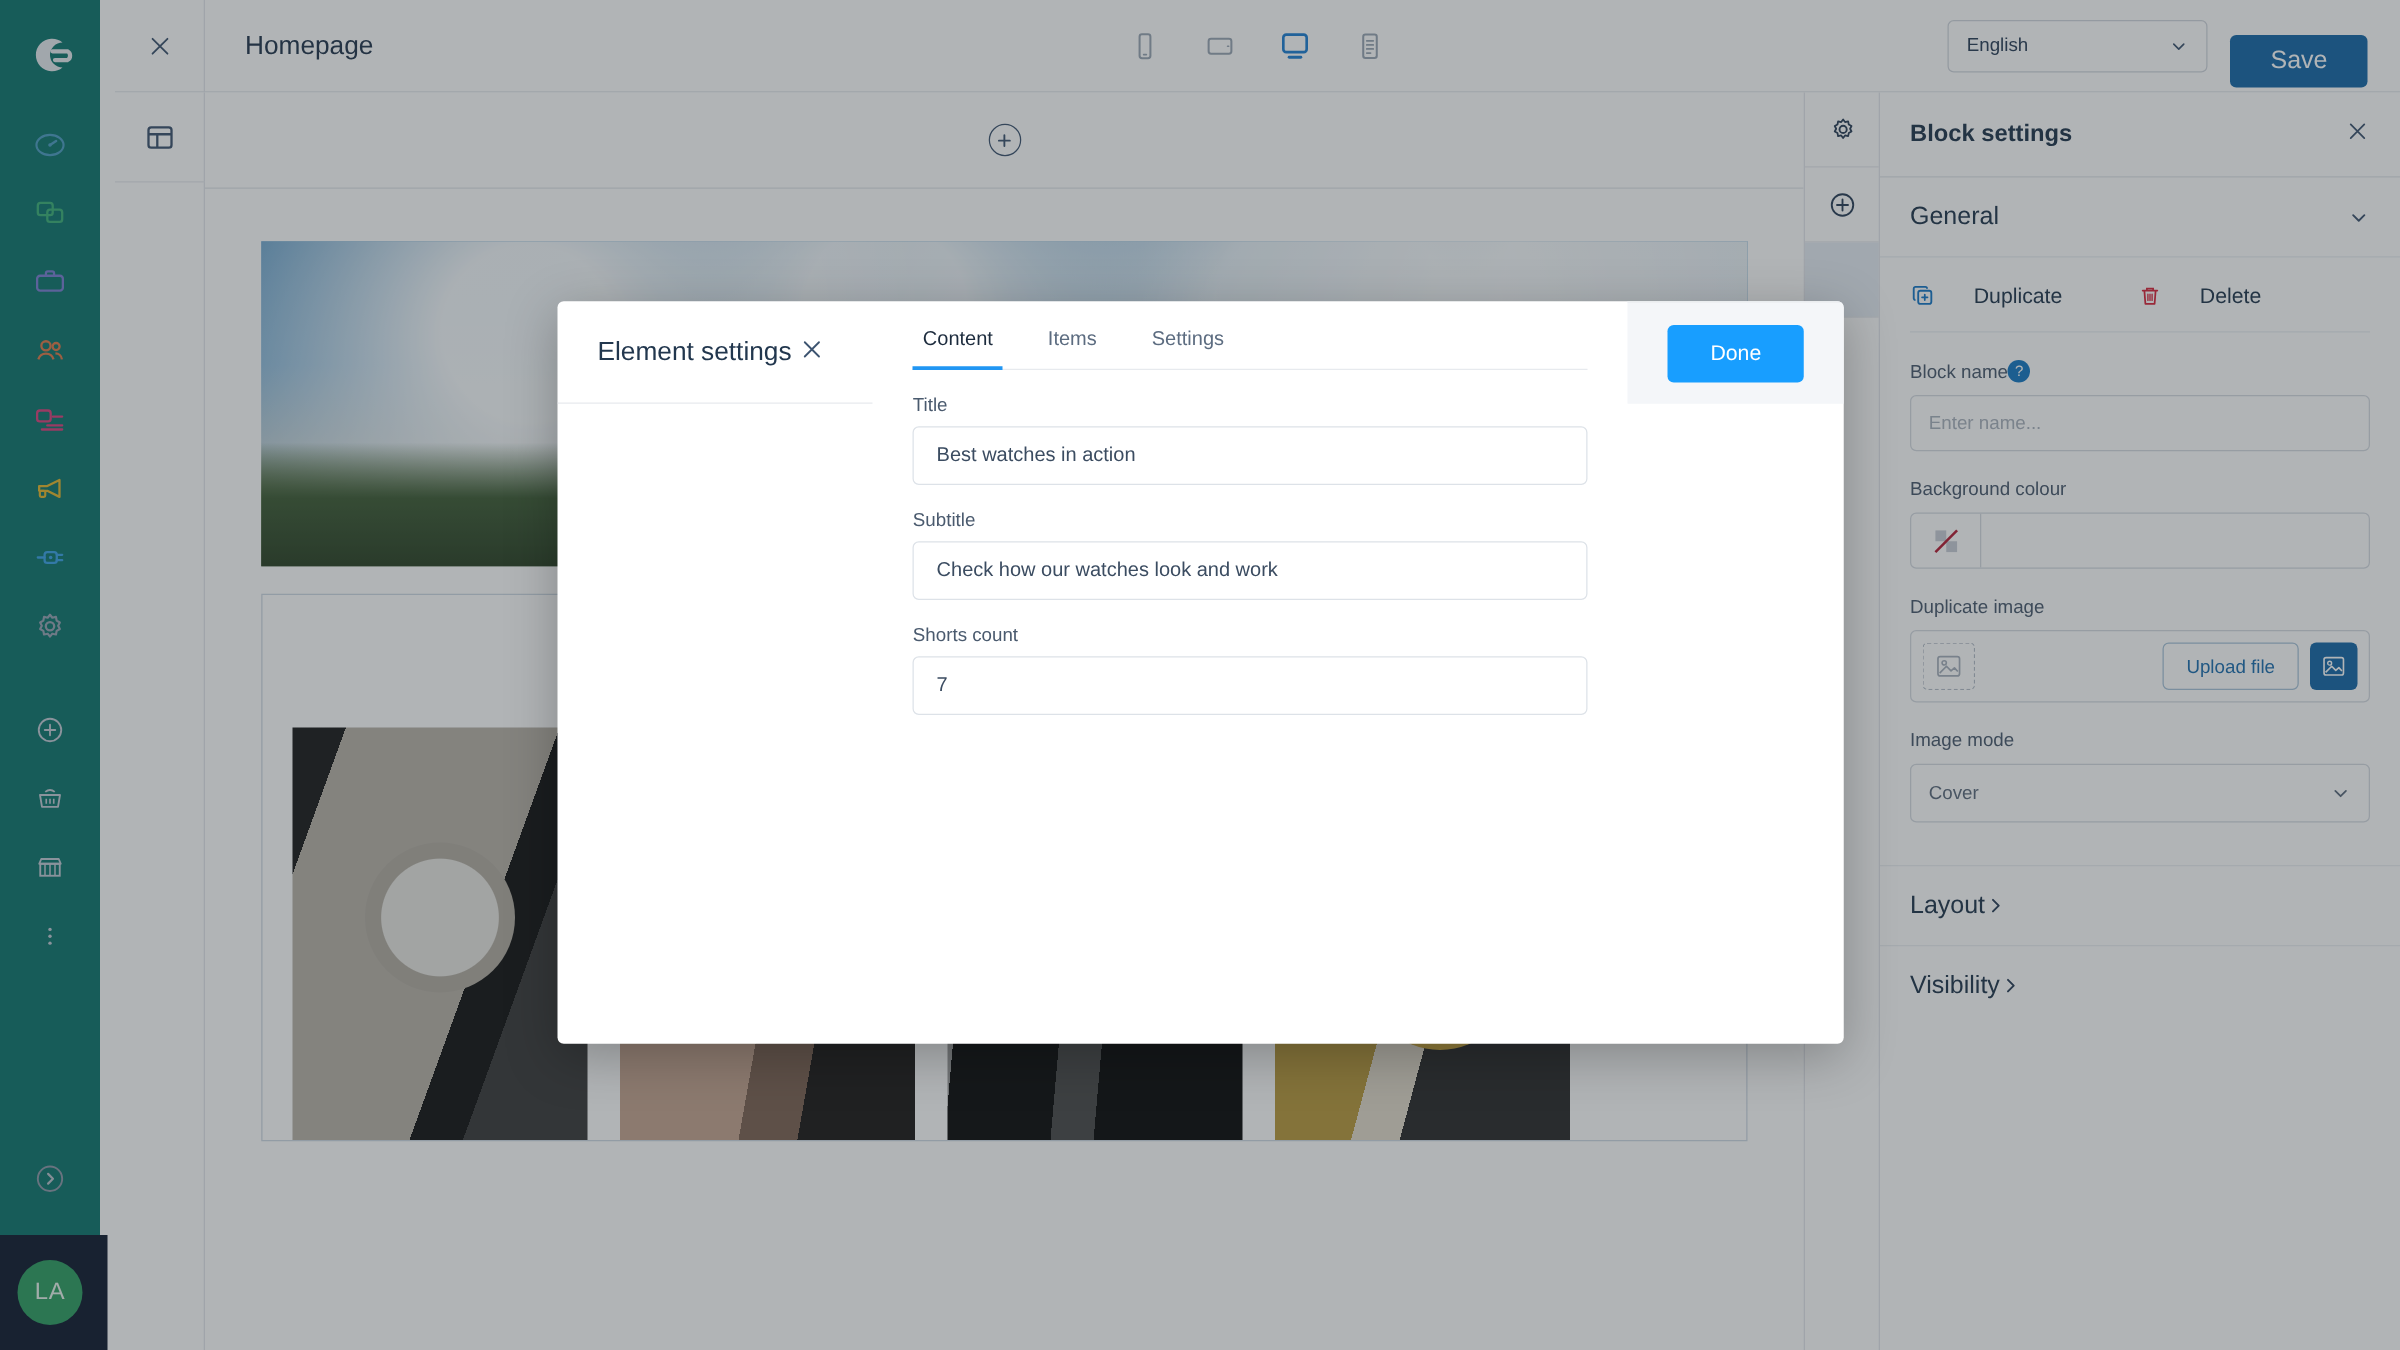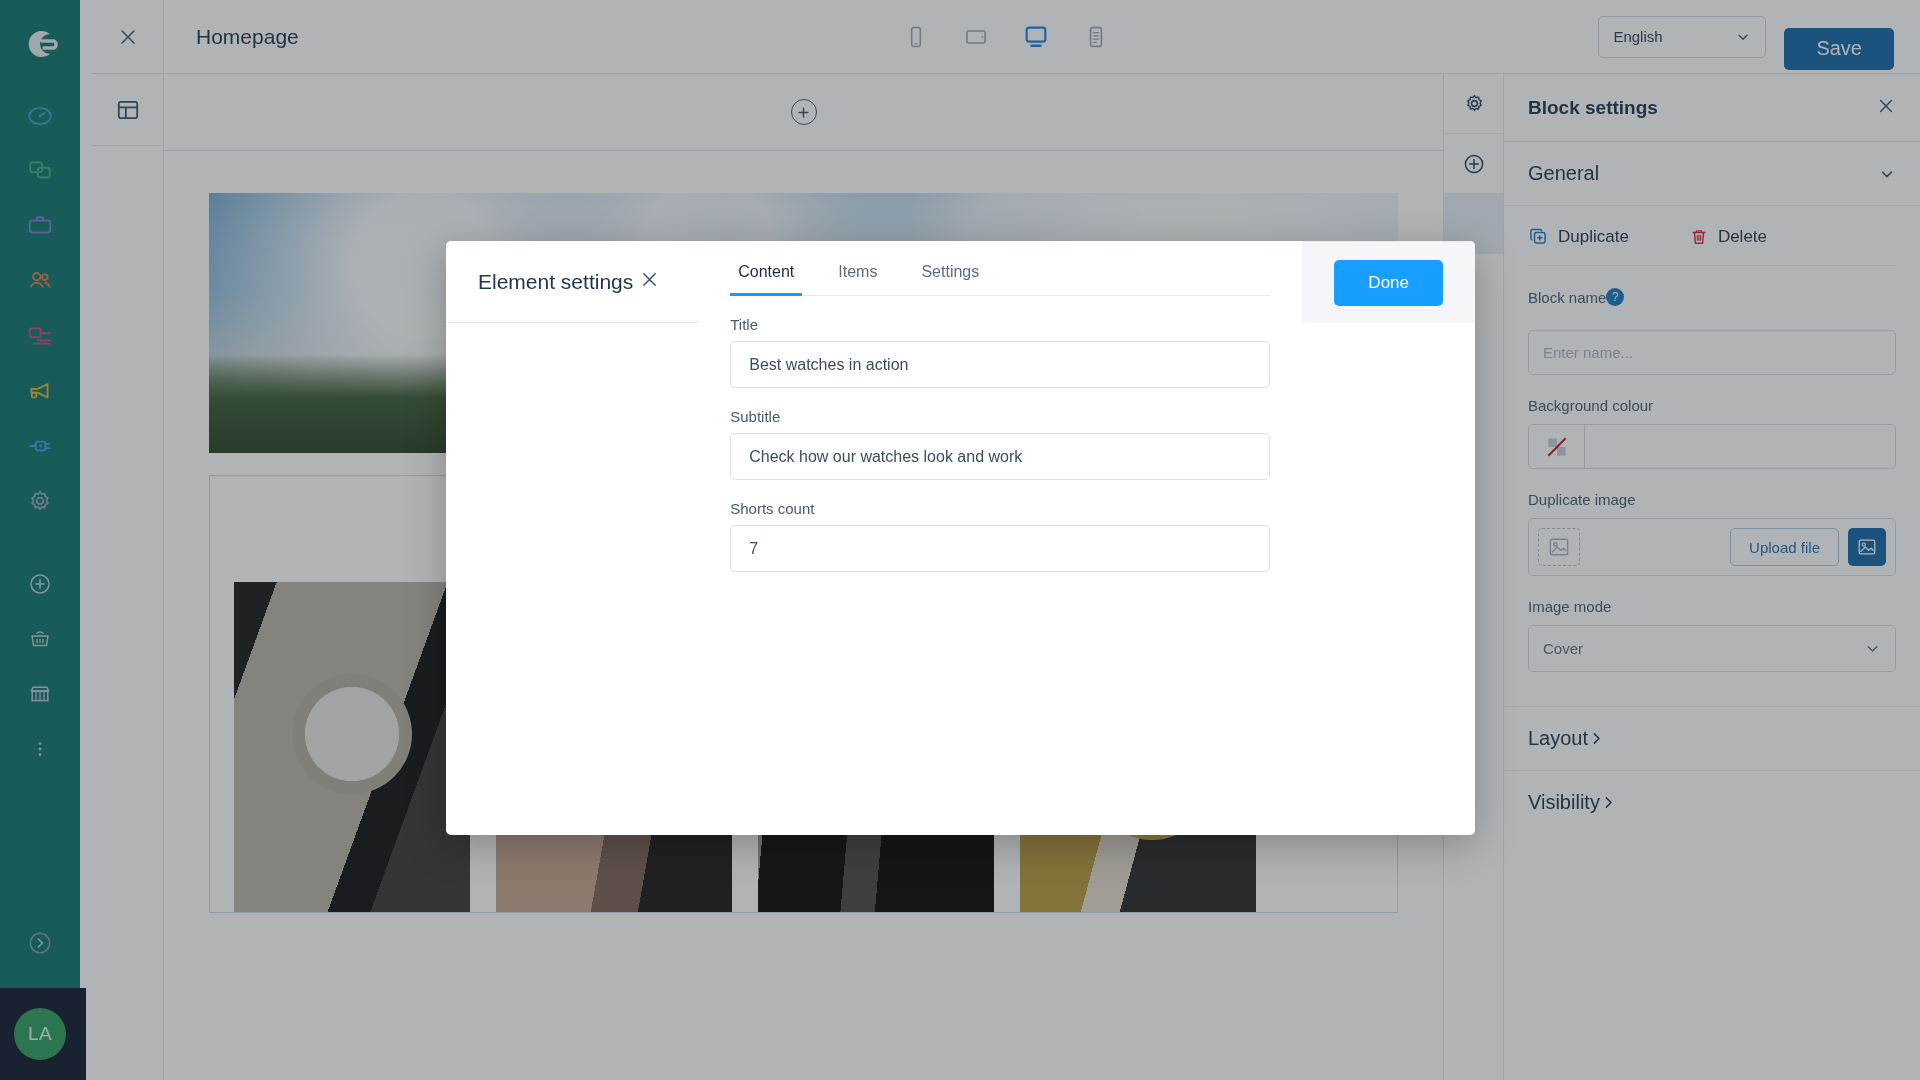--- a/index.html
+++ b/index.html
@@ -51,21 +51,21 @@
     border-right: 1px solid #e4e7ec; cursor: pointer;
   }
   .page-title { margin-left: 32px; font-size: 21px; color: #23364d; }
   .vp-toggles { position: absolute; left: 50%; transform: translateX(-50%); display: flex; gap: 16px; }
   .vp-btn {
     width: 44px; height: 44px; display: flex; align-items: center; justify-content: center;
     cursor: pointer; border-radius: 4px;
   }
   .topbar-right { position: absolute; right: 26px; display: flex; align-items: center; gap: 18px; }
   .lang-select {
-    width: 168px; height: 42px; border: 1px solid #d2d7de; border-radius: 5px;
+    width: 208px; height: 42px; border: 1px solid #d2d7de; border-radius: 5px;
     display: flex; align-items: center; padding: 0 14px; background: #fff;
     font-size: 15px; color: #2b3f58; justify-content: space-between; cursor: pointer;
   }
   .save-btn {
     height: 42px; padding: 0 32px; background: #1668a8; color: #fff;
     border: none; border-radius: 5px; font-size: 20px; cursor: pointer;
     font-family: "Liberation Sans", sans-serif;
     margin-top: 24px;
   }
 
@@ -146,32 +146,32 @@
   }
   .rpanel-title { font-size: 19px; font-weight: bold; color: #22374e; }
   .rpanel-close { cursor: pointer; }
   .accordion-head {
     height: 64px; display: flex; align-items: center; justify-content: space-between;
     padding: 0 24px; border-bottom: 1px solid #eceff3; cursor: pointer;
   }
   .accordion-head .t { font-size: 20px; color: #22374e; }
   .rpanel-body { padding: 6px 24px 0 24px; }
   .actions-row { display: flex; align-items: center; gap: 14px; padding: 14px 0 18px 0; border-bottom: 1px solid #eceff3; }
-  .action { display: flex; align-items: center; gap: 9px; cursor: pointer; }
+  .action { display: flex; align-items: center; gap: 30px; cursor: pointer; }
   .action .lbl { font-size: 17px; color: #22374e; }
   .action.delete { margin-left: 46px; }
   .field { margin-top: 22px; }
   .field-label-row { display: flex; align-items: center; }
   .field-label { font-size: 15px; color: #4a5a6e; }
   .help-badge {
     width: 18px; height: 18px; border-radius: 50%; background: #1779c4; color: #fff;
     font-size: 12px; display: flex; align-items: center; justify-content: center; cursor: pointer;
   }
   .field-input {
-    margin-top: 24px; height: 45px; border: 1px solid #d6dbe2; border-radius: 5px;
+    margin-top: 10px; height: 45px; border: 1px solid #d6dbe2; border-radius: 5px;
     display: flex; align-items: center; padding: 0 14px; font-size: 15px; color: #aab2bd;
     background: #fff; cursor: text;
   }
   .color-row { margin-top: 9px; height: 45px; border: 1px solid #d6dbe2; border-radius: 5px; display: flex; }
   .color-swatch {
     width: 56px; height: 100%; border-right: 1px solid #d6dbe2;
     display: flex; align-items: center; justify-content: center; cursor: pointer;
   }
   .bgimg-row {
     margin-top: 9px; height: 58px; border: 1px solid #d6dbe2; border-radius: 5px;

